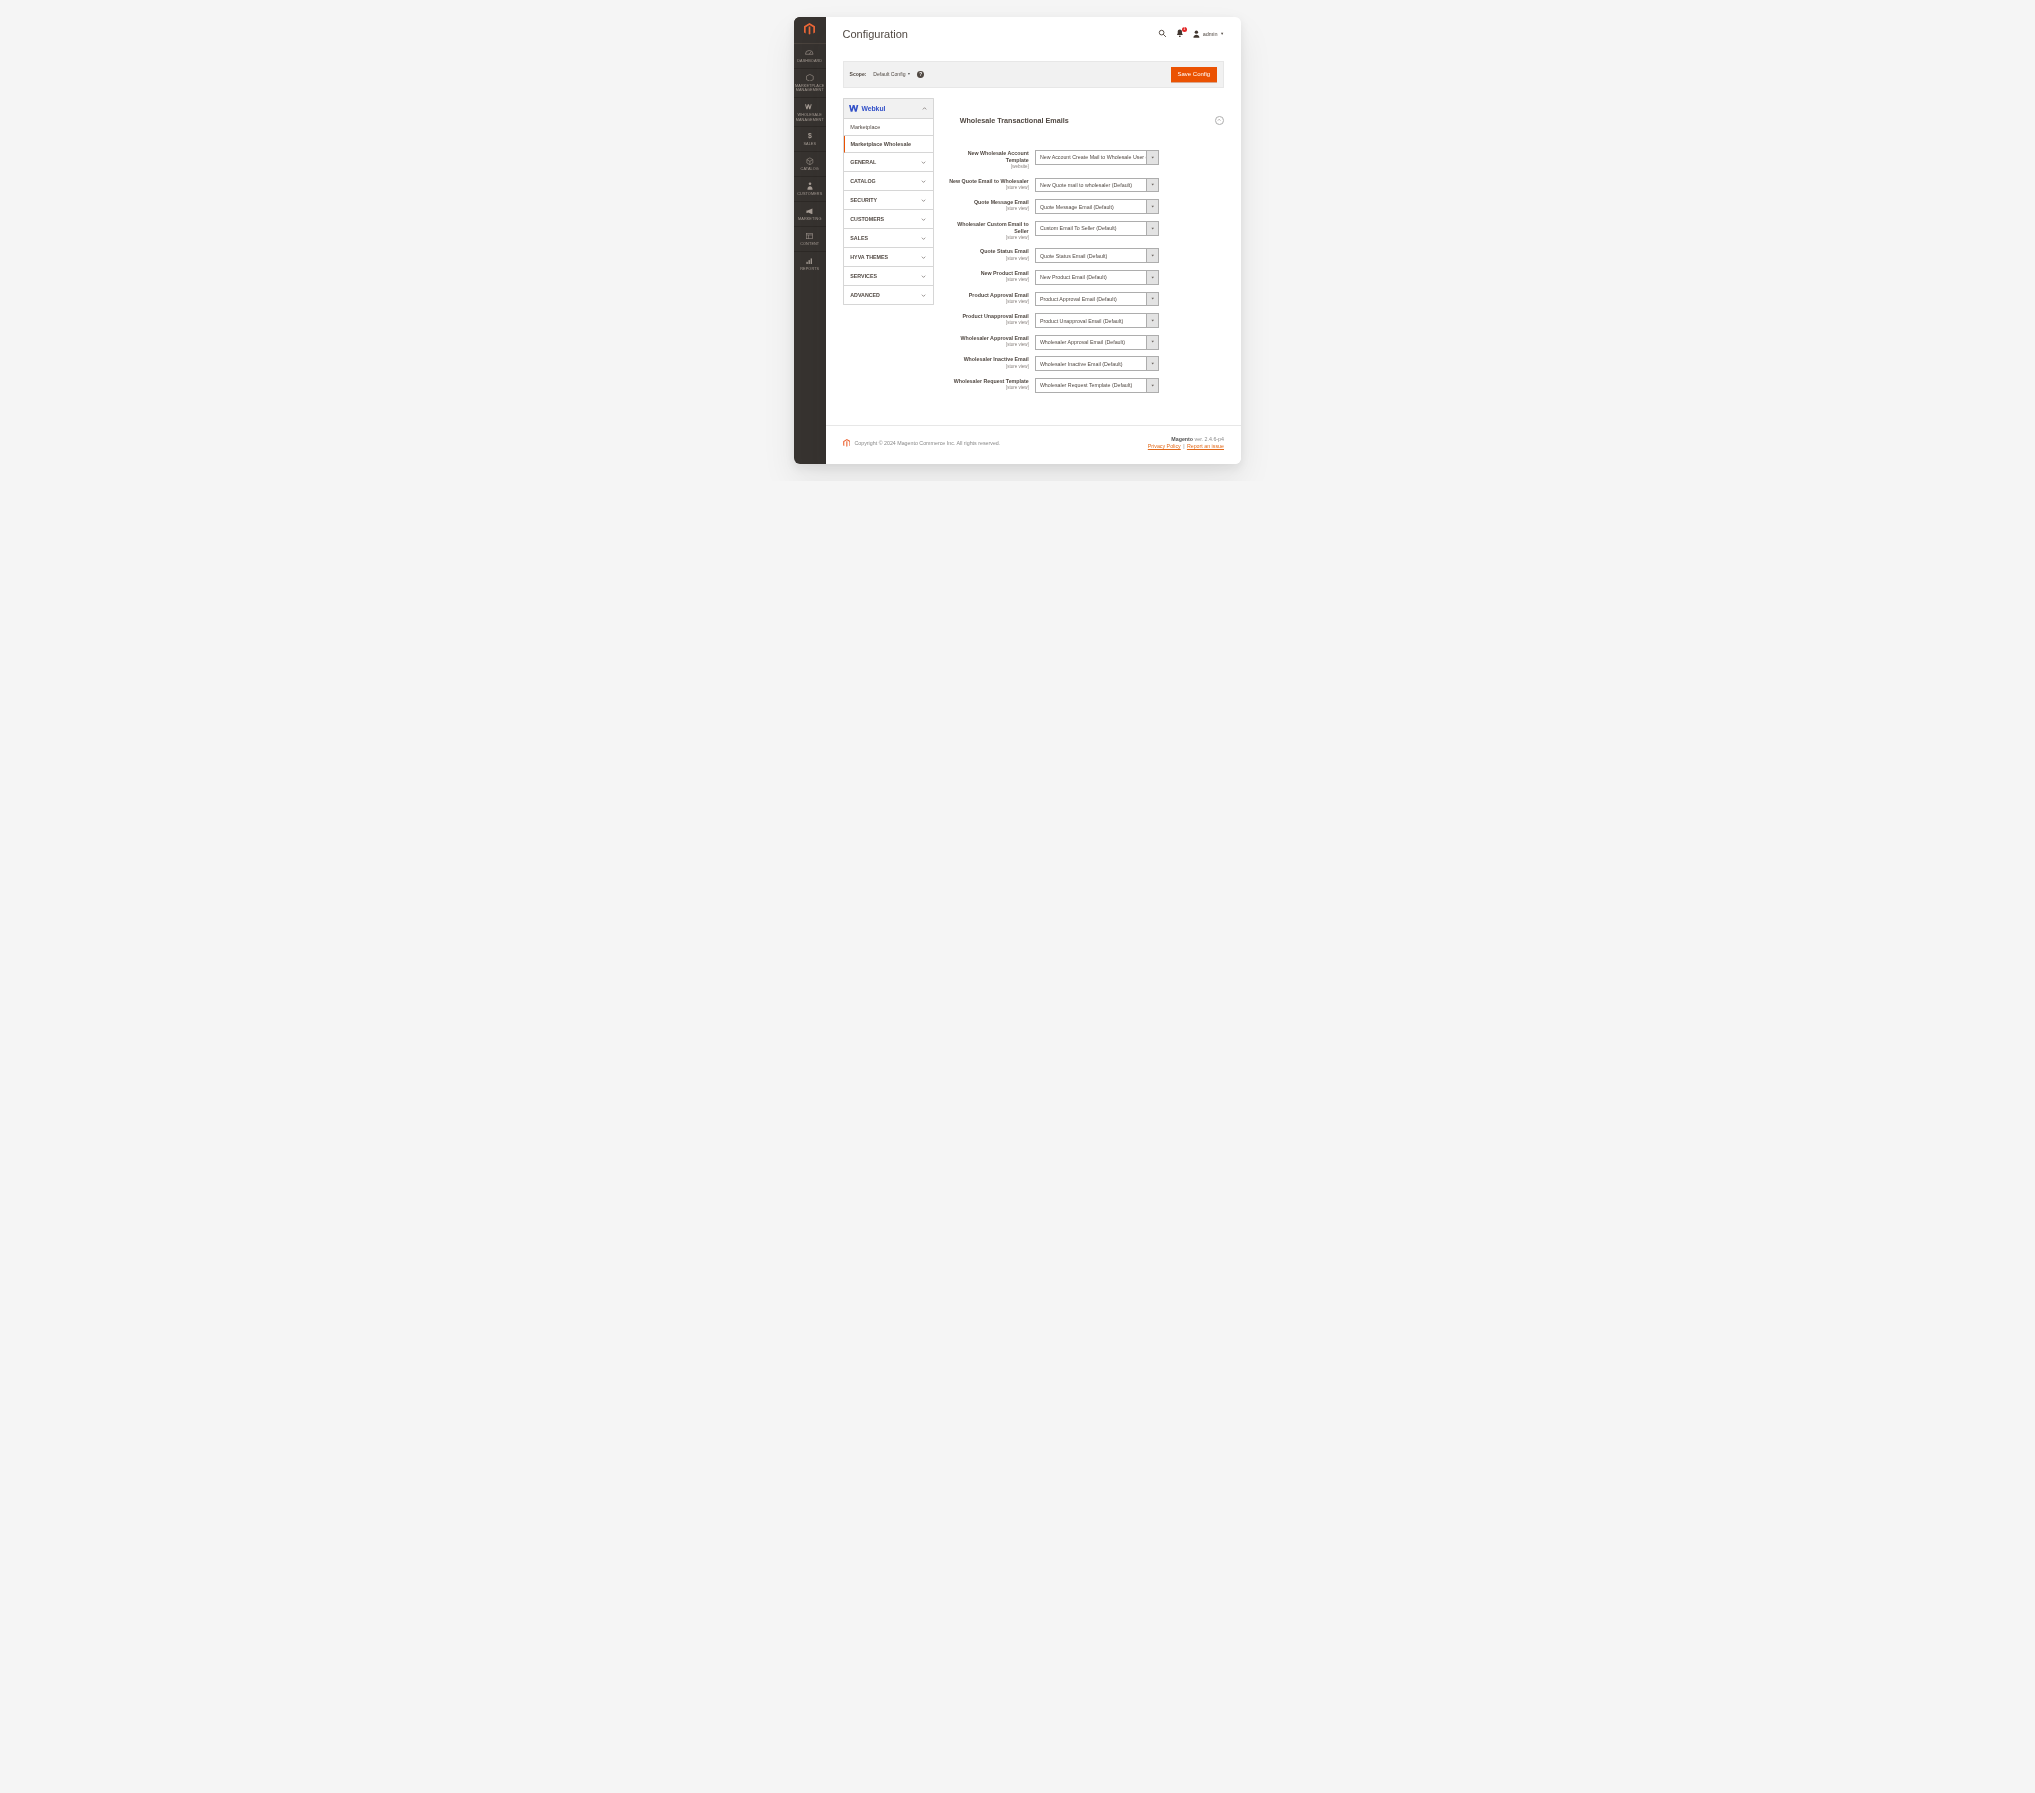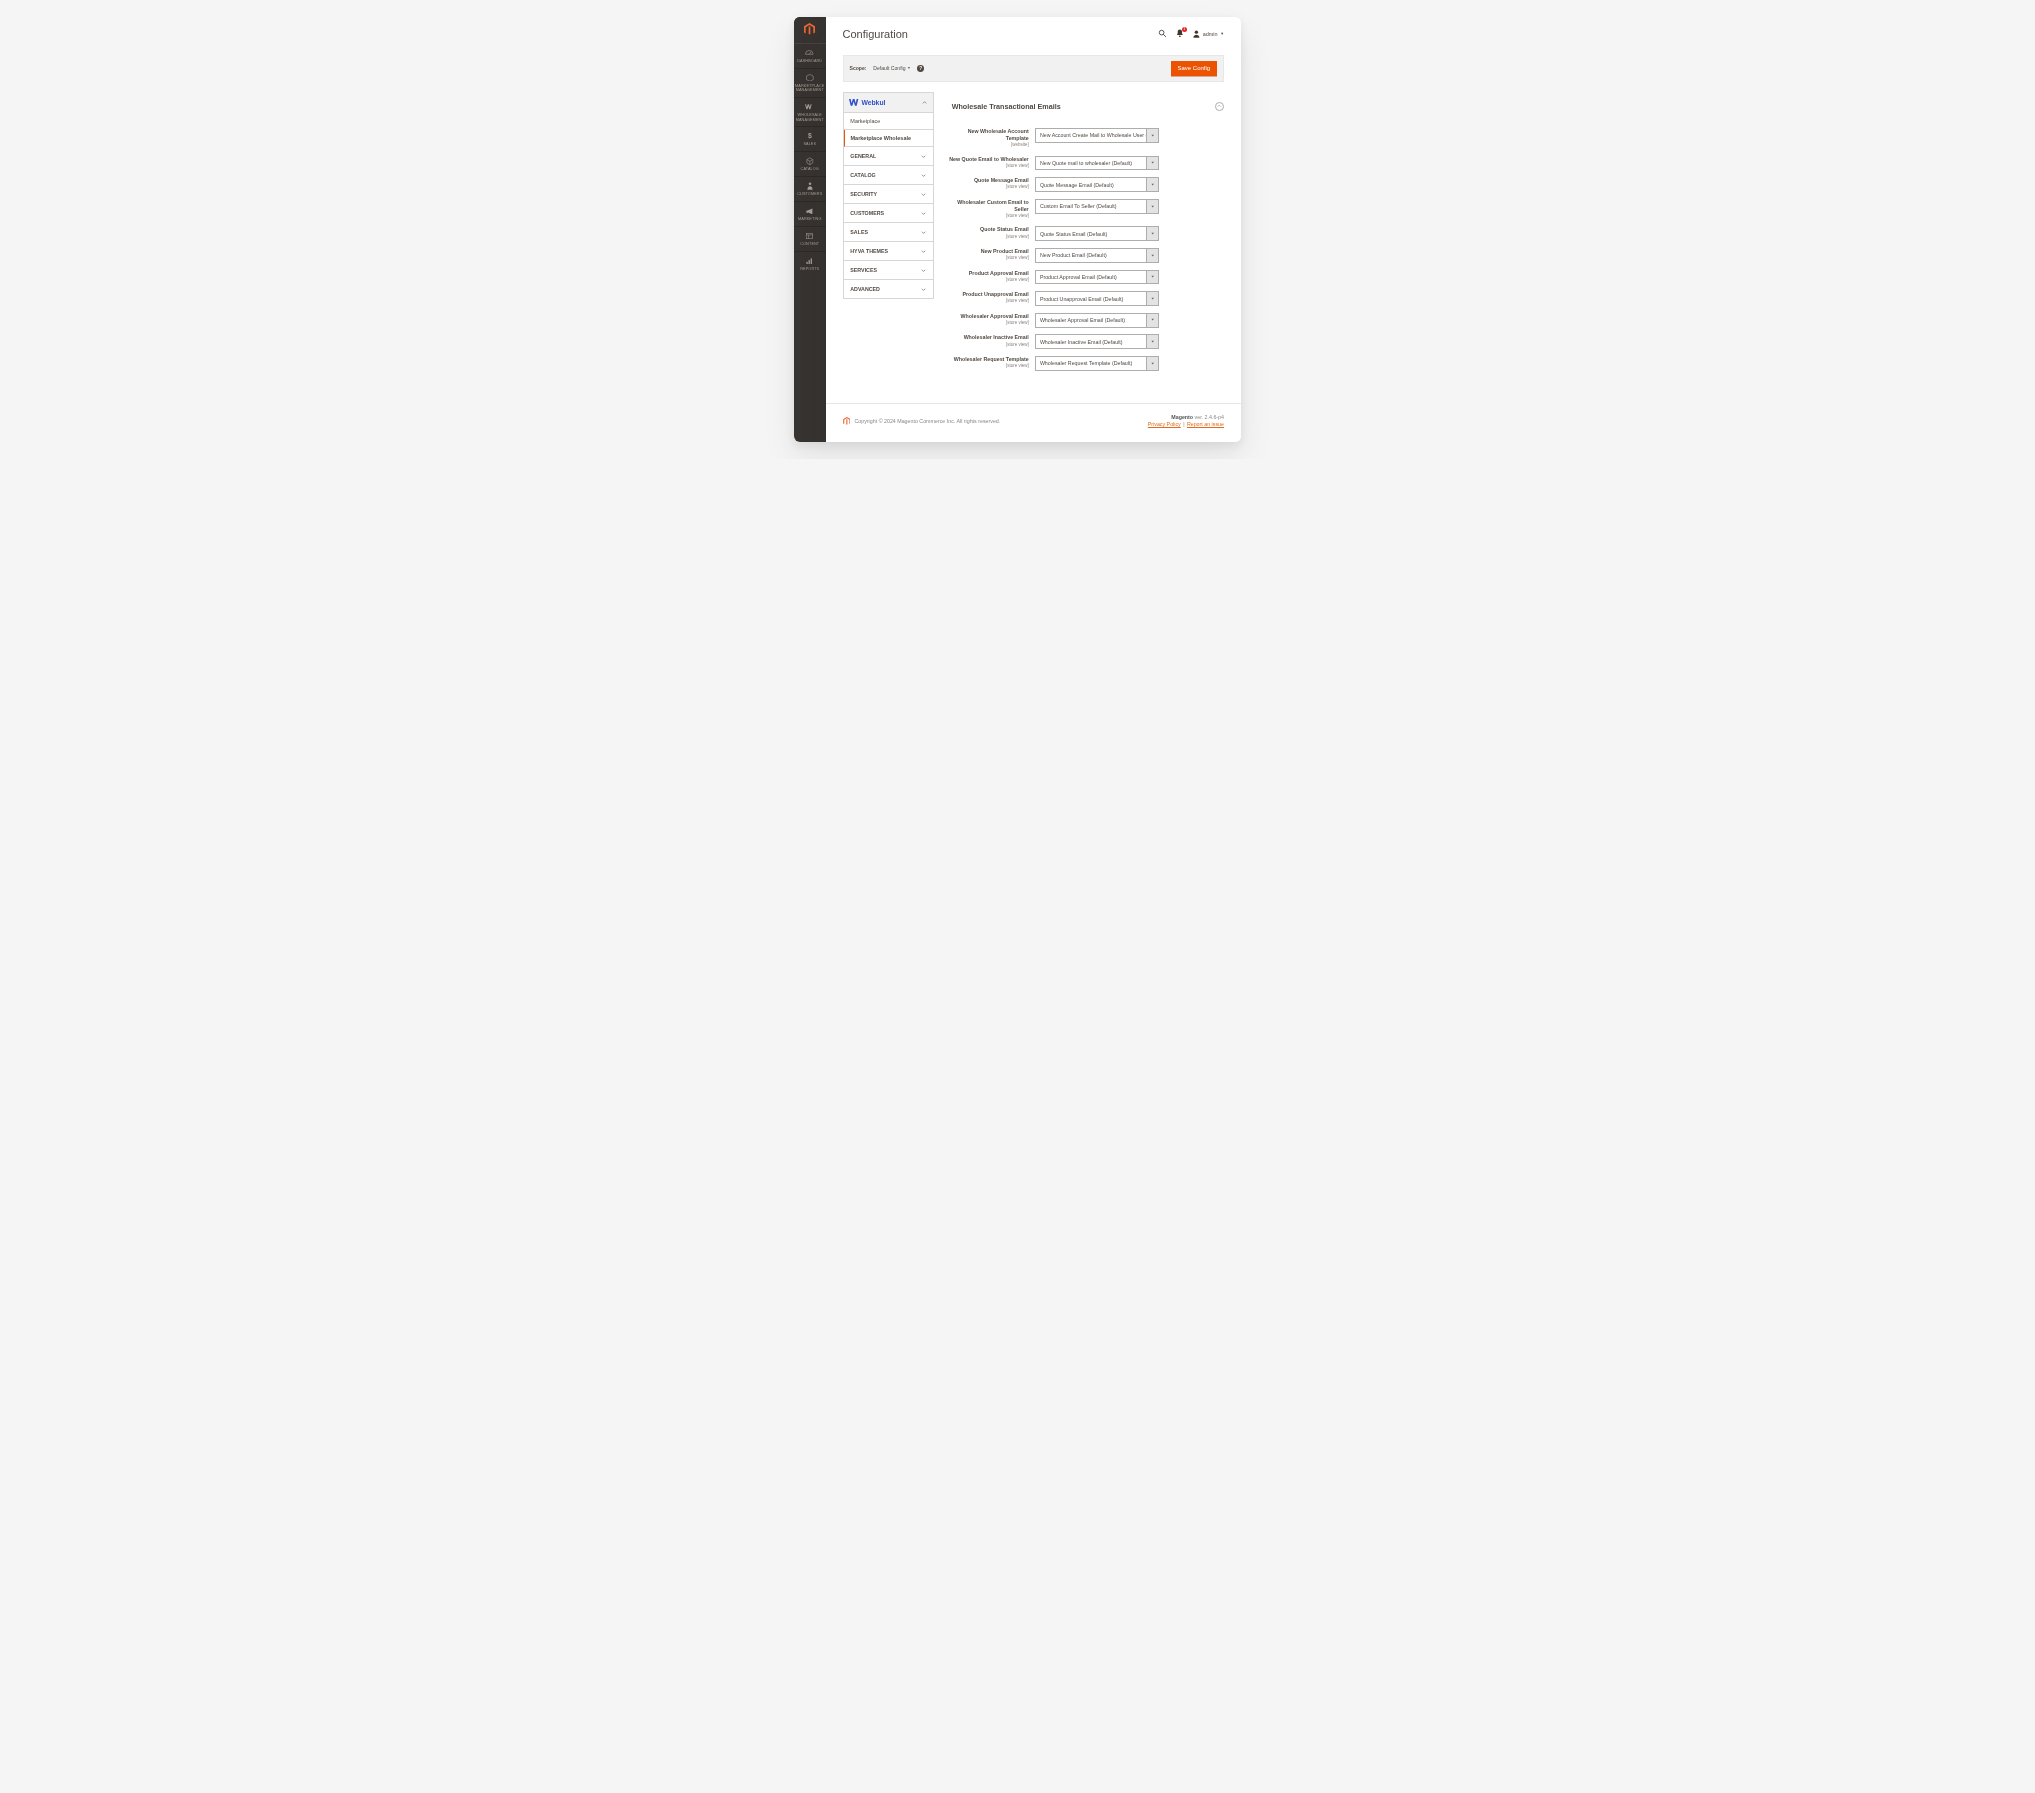--- a/index.html
+++ b/index.html
@@ -63,21 +63,21 @@
     flex:1;
     display:flex;
     flex-direction:column;
     background: #fff;
     min-width:0;
     box-shadow: 0 15.3px 25.6px var(--content-shadow);
   }
 
   .title-row {
     display:flex; align-items:center; justify-content: space-between;
-    padding: 11px 17px 15px 17px;
+    padding: 11px 17px 21px 17px;
   }
   .page-title {
     font-size: 11px; font-weight: 400; color: var(--text-mid);
   }
   .toolbar {
     display:flex; align-items:center; gap: 9.4px;
     color: var(--text-mid);
   }
   .toolbar .search-ic, .toolbar .bell-ic { cursor:pointer; position:relative; }
   .bell-ic .badge {
@@ -154,21 +154,21 @@
   .config-nav .grp:last-child { border-bottom:none; }
 
   .config-form { flex:1; min-width:0; }
   .section-head {
     display:flex; align-items:center; justify-content:space-between;
     padding: 1.7px 0 9.4px 0;
     color: var(--text-mid);
     cursor:pointer;
   }
   .section-head h2 {
-    margin:8px; font-size:7.2px; font-weight:600;text-align:right;
+    margin:16px; font-size:7.2px; font-weight:600;text-align:right;
   }
   .collapse-ic {
     width:6.8px;height:6.8px;border:0.4px solid #adadad;border-radius:50%;
     display:flex;align-items:center;justify-content:center;
   }
 
   .field-row {
     display:flex; align-items:flex-start; gap: 6.8px;
     margin-bottom: 6.8px;
   }

